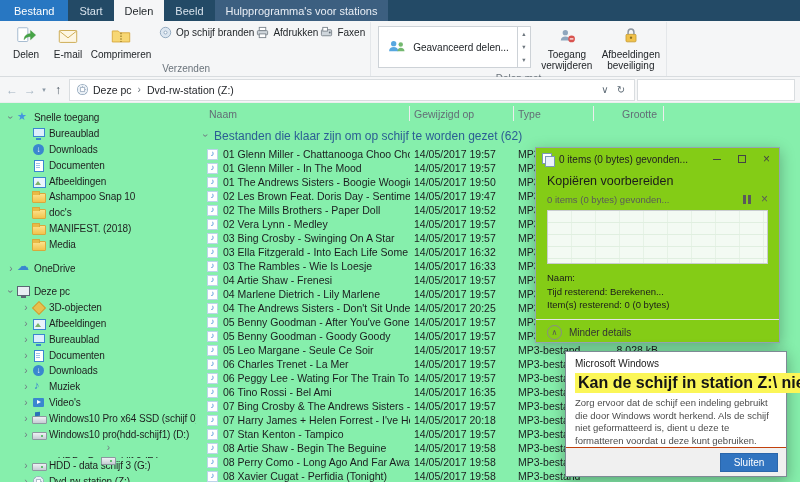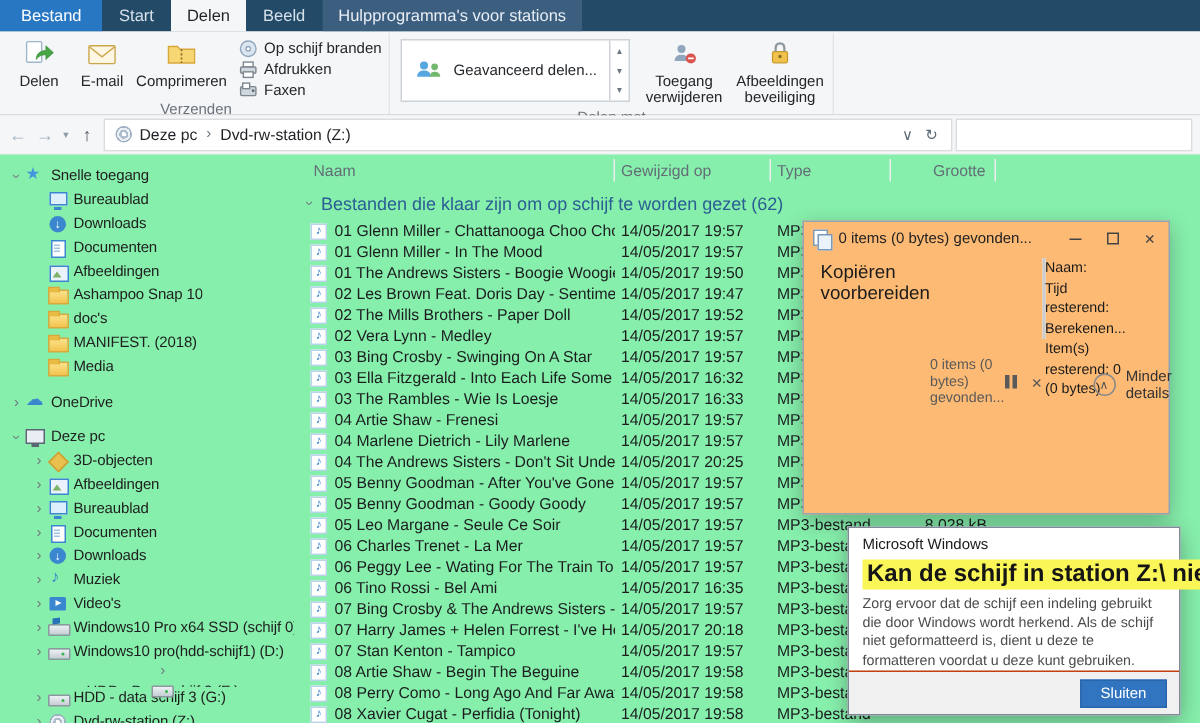--- a/index.html
+++ b/index.html
@@ -15,21 +15,21 @@
 .tab-context{background:#3c5f80;color:#e9eef5;}
 
 
 .ribbon{height:56px;background:#f5f6f7;border-bottom:1px solid #d8dcdf;display:flex;padding:1px 2px 0;flex:0 0 auto;}
 .rgroup{display:flex;flex-direction:column;border-right:1px solid #e4e7ea;padding:0 3px;}
 .rgroup-content{display:flex;align-items:flex-start;flex:1;}
 .rgroup-label{font-size:10px;color:#6b747c;text-align:center;padding:1px 0 2px;}
 .btn-large{width:42px;display:flex;flex-direction:column;align-items:center;padding:3px 1px 1px;font-size:10px;line-height:1.1;color:#22262a;text-align:center;}
 .btn-large.wide{width:64px;}
 .btn-large .ric{height:22px;display:flex;align-items:center;justify-content:center;margin-bottom:2px;}
-.small-col{display:flex;flex-direction:column;padding:3px 2px 0 4px;}
+.small-col{display:flex;flex-direction:row;padding:3px 2px 0 4px;}
 .btn-small{display:flex;align-items:center;height:14px;font-size:10px;color:#22262a;white-space:nowrap;}
 .btn-small .ric{width:16px;height:13px;display:flex;align-items:center;justify-content:center;margin-right:3px;}
 .gallery{display:flex;align-self:flex-start;margin:4px 4px 0 4px;border:1px solid #cdd2d7;background:#fff;height:42px;}
 .gallery-item{display:flex;align-items:center;padding:0 8px;font-size:10px;color:#22262a;white-space:nowrap;}
 .gallery-item .ric{margin-right:6px;display:flex;}
 .gallery-strip{width:13px;border-left:1px solid #cdd2d7;display:flex;flex-direction:column;align-items:center;justify-content:space-around;color:#6d767e;font-size:6.5px;}
 
 
 .addressbar{height:26px;background:#f5f6f7;display:flex;align-items:center;padding:0 3px;flex:0 0 auto;border-bottom:1px solid #eceeef;}
 .nav-ic{width:18px;height:20px;display:flex;align-items:center;justify-content:center;font-size:12px;color:#a3b3c1;}
@@ -90,32 +90,32 @@
 .icon-cube::before{content:"";position:absolute;left:3px;top:2px;width:8px;height:8px;background:#e9c04e;border:1px solid #c89d33;transform:rotate(45deg);}
 .icon-music::before{content:"\266A";position:absolute;left:3px;top:-1px;font-size:11px;color:#3a87cf;line-height:13px;}
 .icon-video::before{content:"";position:absolute;left:2px;top:2px;width:11px;height:9px;background:#3a87cf;border-radius:1px;}
 .icon-video::after{content:"";position:absolute;left:6px;top:4px;border:2.5px solid transparent;border-left:4px solid #fff;}
 .icon-drive::before,.icon-drive-win::before{content:"";position:absolute;left:1px;top:4px;width:13px;height:6px;background:linear-gradient(#eef1f4,#c6cdd4);border:1px solid #8e97a0;border-radius:1px;}
 .icon-drive::after{content:"";position:absolute;right:3px;top:7px;width:2px;height:2px;border-radius:50%;background:#39b54a;}
 .icon-drive-win::after{content:"";position:absolute;left:4px;top:0;width:5px;height:4px;background:#2a72b8;transform:skewY(-6deg);}
 .icon-disc::before{content:"";position:absolute;left:2px;top:1px;width:11px;height:11px;border-radius:50%;background:radial-gradient(circle,#fff 0 1.5px,#aebccb 1.5px 3px,#e9eff5 3px 4.5px,#9db0c2 4.5px 5.6px);}
 
 
-.progress-dialog{position:absolute;left:535px;top:147px;width:245px;height:196px;background:#fdba74;border:1px solid #93a5b3;box-shadow:0 4px 14px rgba(0,0,0,.28);z-index:5;display:flex;flex-direction:column;}
+.progress-dialog{position:absolute;left:535px;top:147px;width:245px;height:196px;background:#84cc16;border:1px solid #93a5b3;box-shadow:0 4px 14px rgba(0,0,0,.28);z-index:5;display:flex;flex-direction:column;}
 .pd-title{height:22px;display:flex;align-items:center;padding-left:6px;font-size:10px;color:#222;flex:0 0 auto;}
 .pd-copyicon{width:12px;height:12px;position:relative;margin-right:5px;}
 .pd-copyicon::before{content:"";position:absolute;left:0;top:0;width:8px;height:9px;border:1px solid #7d98b6;background:#fff;}
 .pd-copyicon::after{content:"";position:absolute;left:3px;top:3px;width:8px;height:9px;border:1px solid #7d98b6;background:#eaf2fa;}
 .pd-title-text{white-space:nowrap;overflow:hidden;flex:1;}
 .pd-caption-btns{display:flex;margin-left:4px;}
 .pd-cap{width:25px;height:22px;display:flex;align-items:center;justify-content:center;color:#444;}
 .pd-min{width:8px;border-bottom:1px solid #444;height:1px;display:block;}
 .pd-max{width:8px;height:8px;border:1px solid #444;display:block;}
 .pd-x{font-size:12px;line-height:1;}
-.pd-body{padding:2px 11px 0;display:flex;flex-direction:row;flex:1;}
+.pd-body{padding:2px 11px 0;display:flex;flex-direction:column;flex:1;}
 .pd-prep{font-size:12.5px;color:#1b1b1b;margin:2px 0 5px;}
 .pd-found-row{display:flex;align-items:center;font-size:9.5px;color:#5a5a5a;margin-bottom:5px;}
 .pd-found-icons{margin-left:auto;display:flex;align-items:center;gap:10px;}
 .pd-pause{width:8px;height:9px;border-left:3px solid #5a5a5a;border-right:3px solid #5a5a5a;display:block;}
 .pd-cancel{font-size:12px;color:#5a5a5a;line-height:1;}
 .pd-graph{height:54px;border:1px solid #c9cdd1;background-color:#f3faf3;background-image:repeating-linear-gradient(to bottom,transparent 0 11px,#e0efe0 11px 12px),repeating-linear-gradient(to right,transparent 0 23px,#e6f2e6 23px 24px);margin-bottom:7px;}
 .pd-stats{font-size:9.5px;color:#1b1b1b;line-height:13.5px;}
 .pd-sep{border-top:1px solid #e5e5e5;margin:7px -11px 0;}
 .pd-footer{display:flex;align-items:center;gap:7px;padding:5px 0 6px;font-size:10px;color:#333;}
 .pd-chev{width:15px;height:15px;min-width:15px;border:1px solid #8a8a8a;border-radius:50%;display:flex;align-items:center;justify-content:center;font-size:8px;color:#555;}

